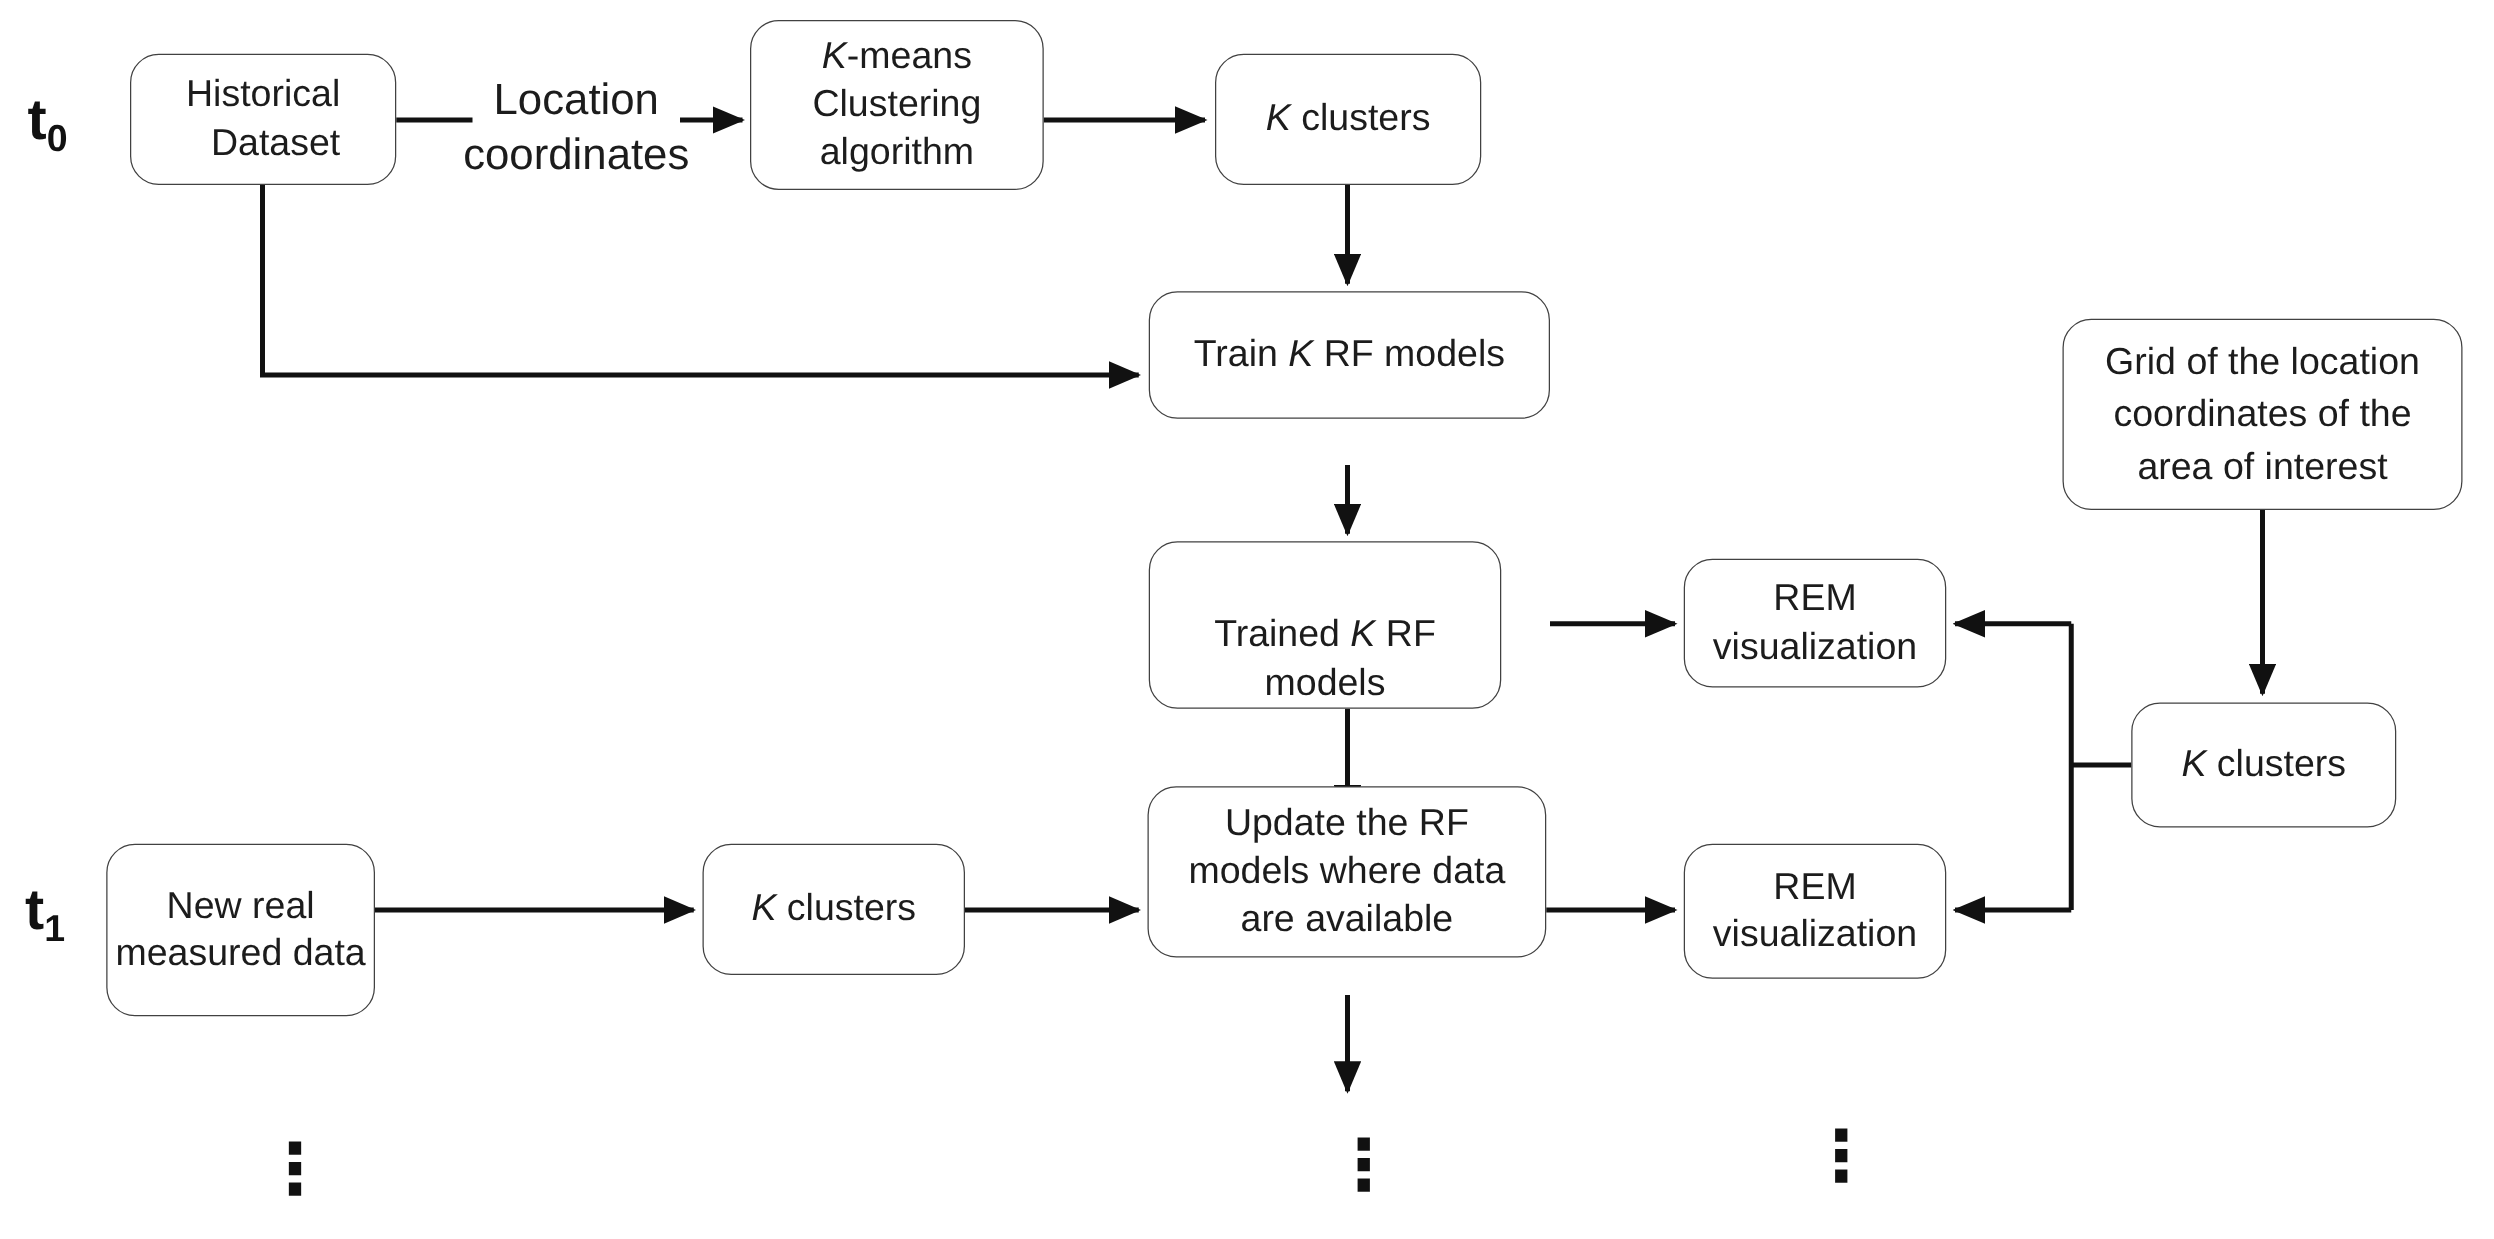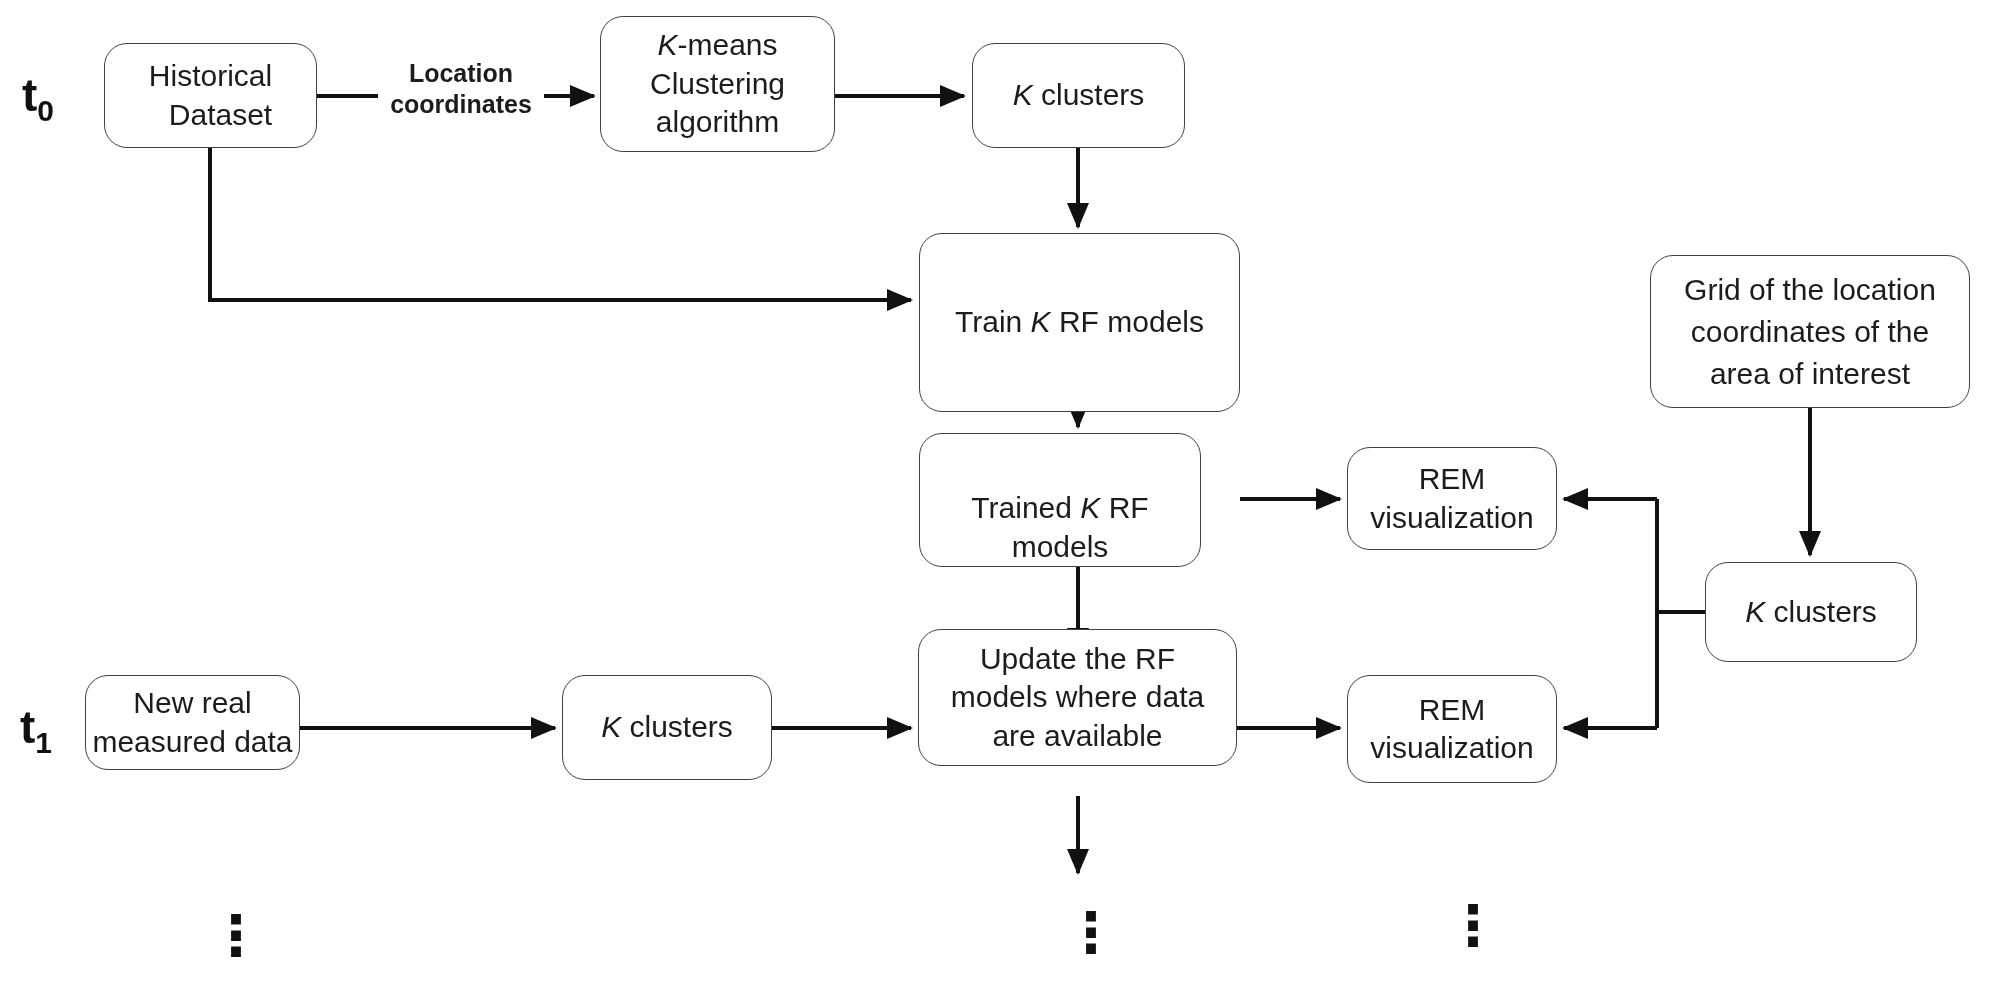--- a/index.html
+++ b/index.html
@@ -33,25 +33,24 @@
     font-weight:bold;
     font-size:46px;
     color:#111111;
     z-index:2;
     line-height:1;
   }
   .tlabel sub{font-size:30px;line-height:1;}
   .edge-label{
     position:absolute;
     text-align:center;
-    font-size:25px;
+    font-size:35px;
     line-height:1.25;
     color:#1c1c1c;
     z-index:2;
-    font-weight:bold;
   }
   .ellipsis{
     position:absolute;
     font-family:"DejaVu Sans", sans-serif;
     font-size:56px;
     font-weight:bold;
     color:#111111;
     line-height:1;
     z-index:2;
   }
@@ -108,21 +107,21 @@
   <div class="node" style="left:600px;top:16px;width:235px;height:136px;">
     <span><span class="it">K</span><span class="pre">-means
 Clustering
 algorithm</span></span>
   </div>
 
   <div class="node" style="left:972px;top:43px;width:213px;height:105px;">
     <span><span class="it">K</span><span class="pre"> clusters</span></span>
   </div>
 
-  <div class="node" style="left:919px;top:233px;width:321px;height:179px;">
+  <div class="node" style="left:919px;top:233px;width:321px;height:102px;">
     <span><span class="pre">Train </span><span class="it">K</span><span class="pre"> RF models</span></span>
   </div>
 
   <div class="node" style="left:919px;top:433px;width:282px;height:134px;align-items:flex-end;">
     <span><span class="pre">Trained </span><span class="it">K</span><span class="pre"> RF models</span></span>
   </div>
 
   <div class="node" style="left:918px;top:629px;width:319px;height:137px;">
     <span class="pre">Update the RF
 models where data
@@ -142,21 +141,21 @@
   <div class="node" style="left:1650px;top:255px;width:320px;height:153px;line-height:1.4;">
     <span class="pre">Grid of the location
 coordinates of the
 area of interest</span>
   </div>
 
   <div class="node" style="left:1705px;top:562px;width:212px;height:100px;">
     <span><span class="it">K</span><span class="pre"> clusters</span></span>
   </div>
 
-  <div class="node" style="left:85px;top:675px;width:215px;height:95px;">
+  <div class="node" style="left:85px;top:675px;width:215px;height:138px;">
     <span class="pre">New real
 measured data</span>
   </div>
 
   <div class="node" style="left:562px;top:675px;width:210px;height:105px;">
     <span><span class="it">K</span><span class="pre"> clusters</span></span>
   </div>
 
   <div class="ellipsis" style="left:208px;top:908px;">⋮</div>
   <div class="ellipsis" style="left:1063px;top:905px;">⋮</div>

